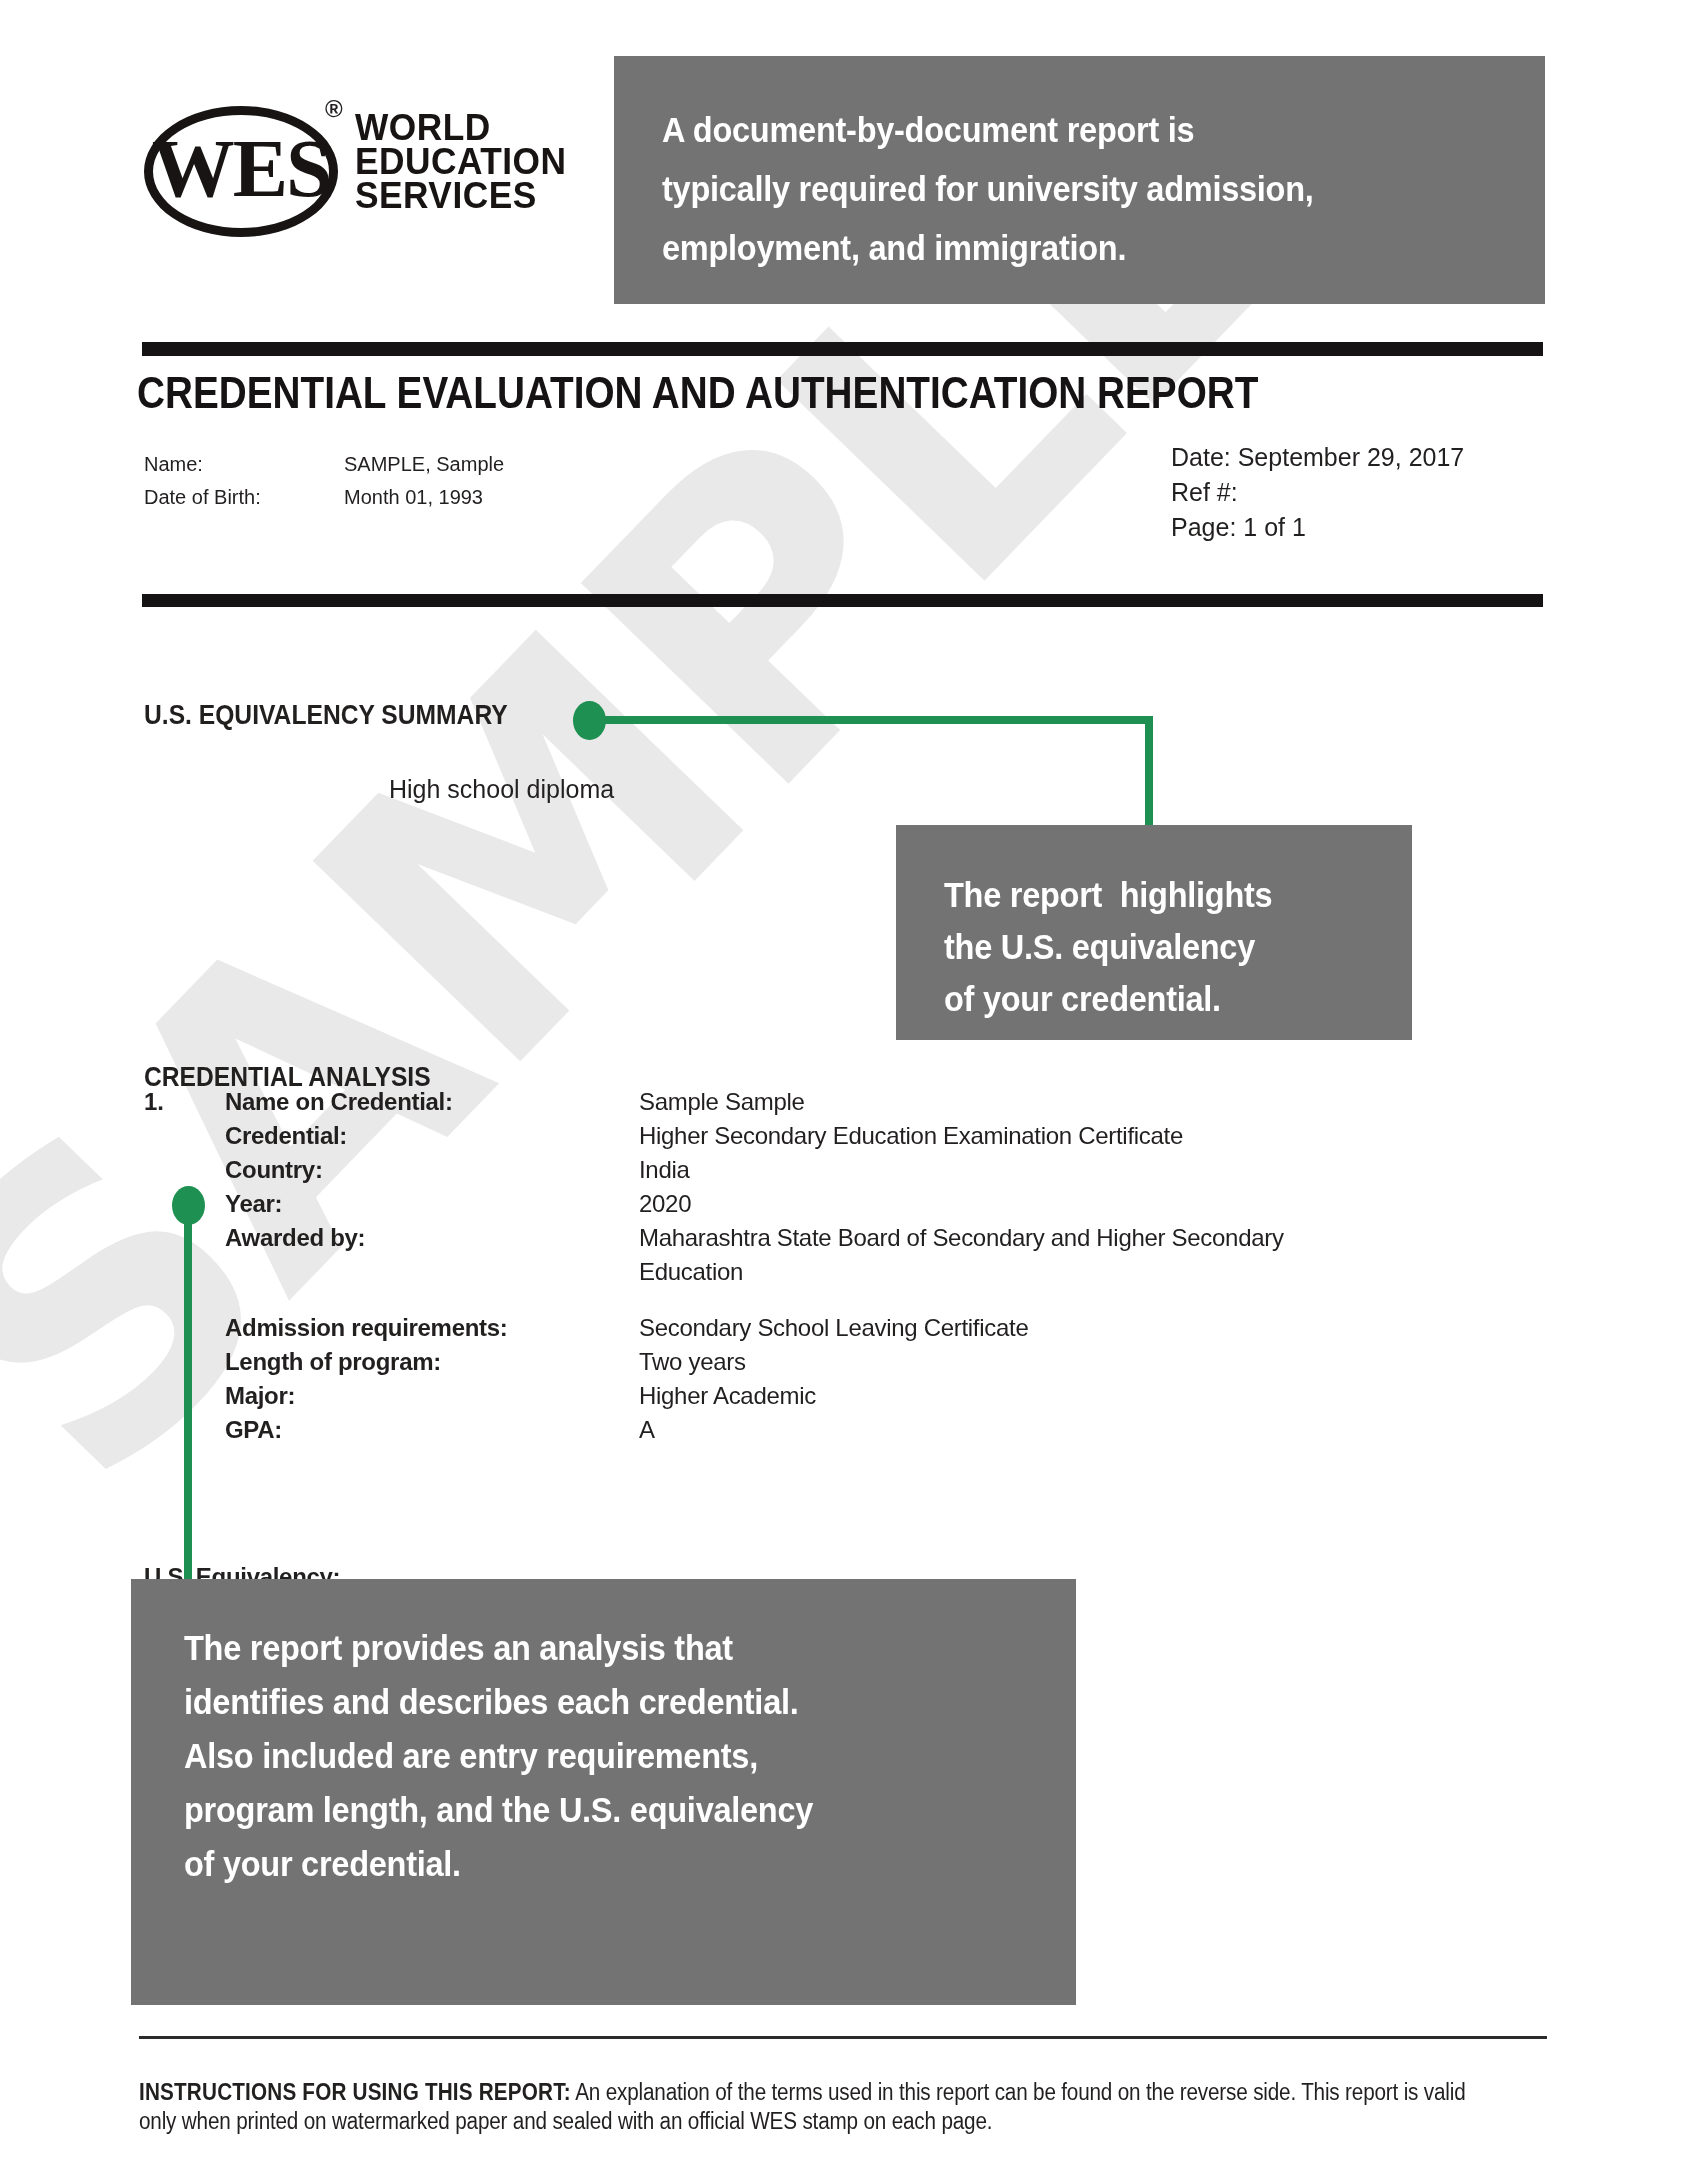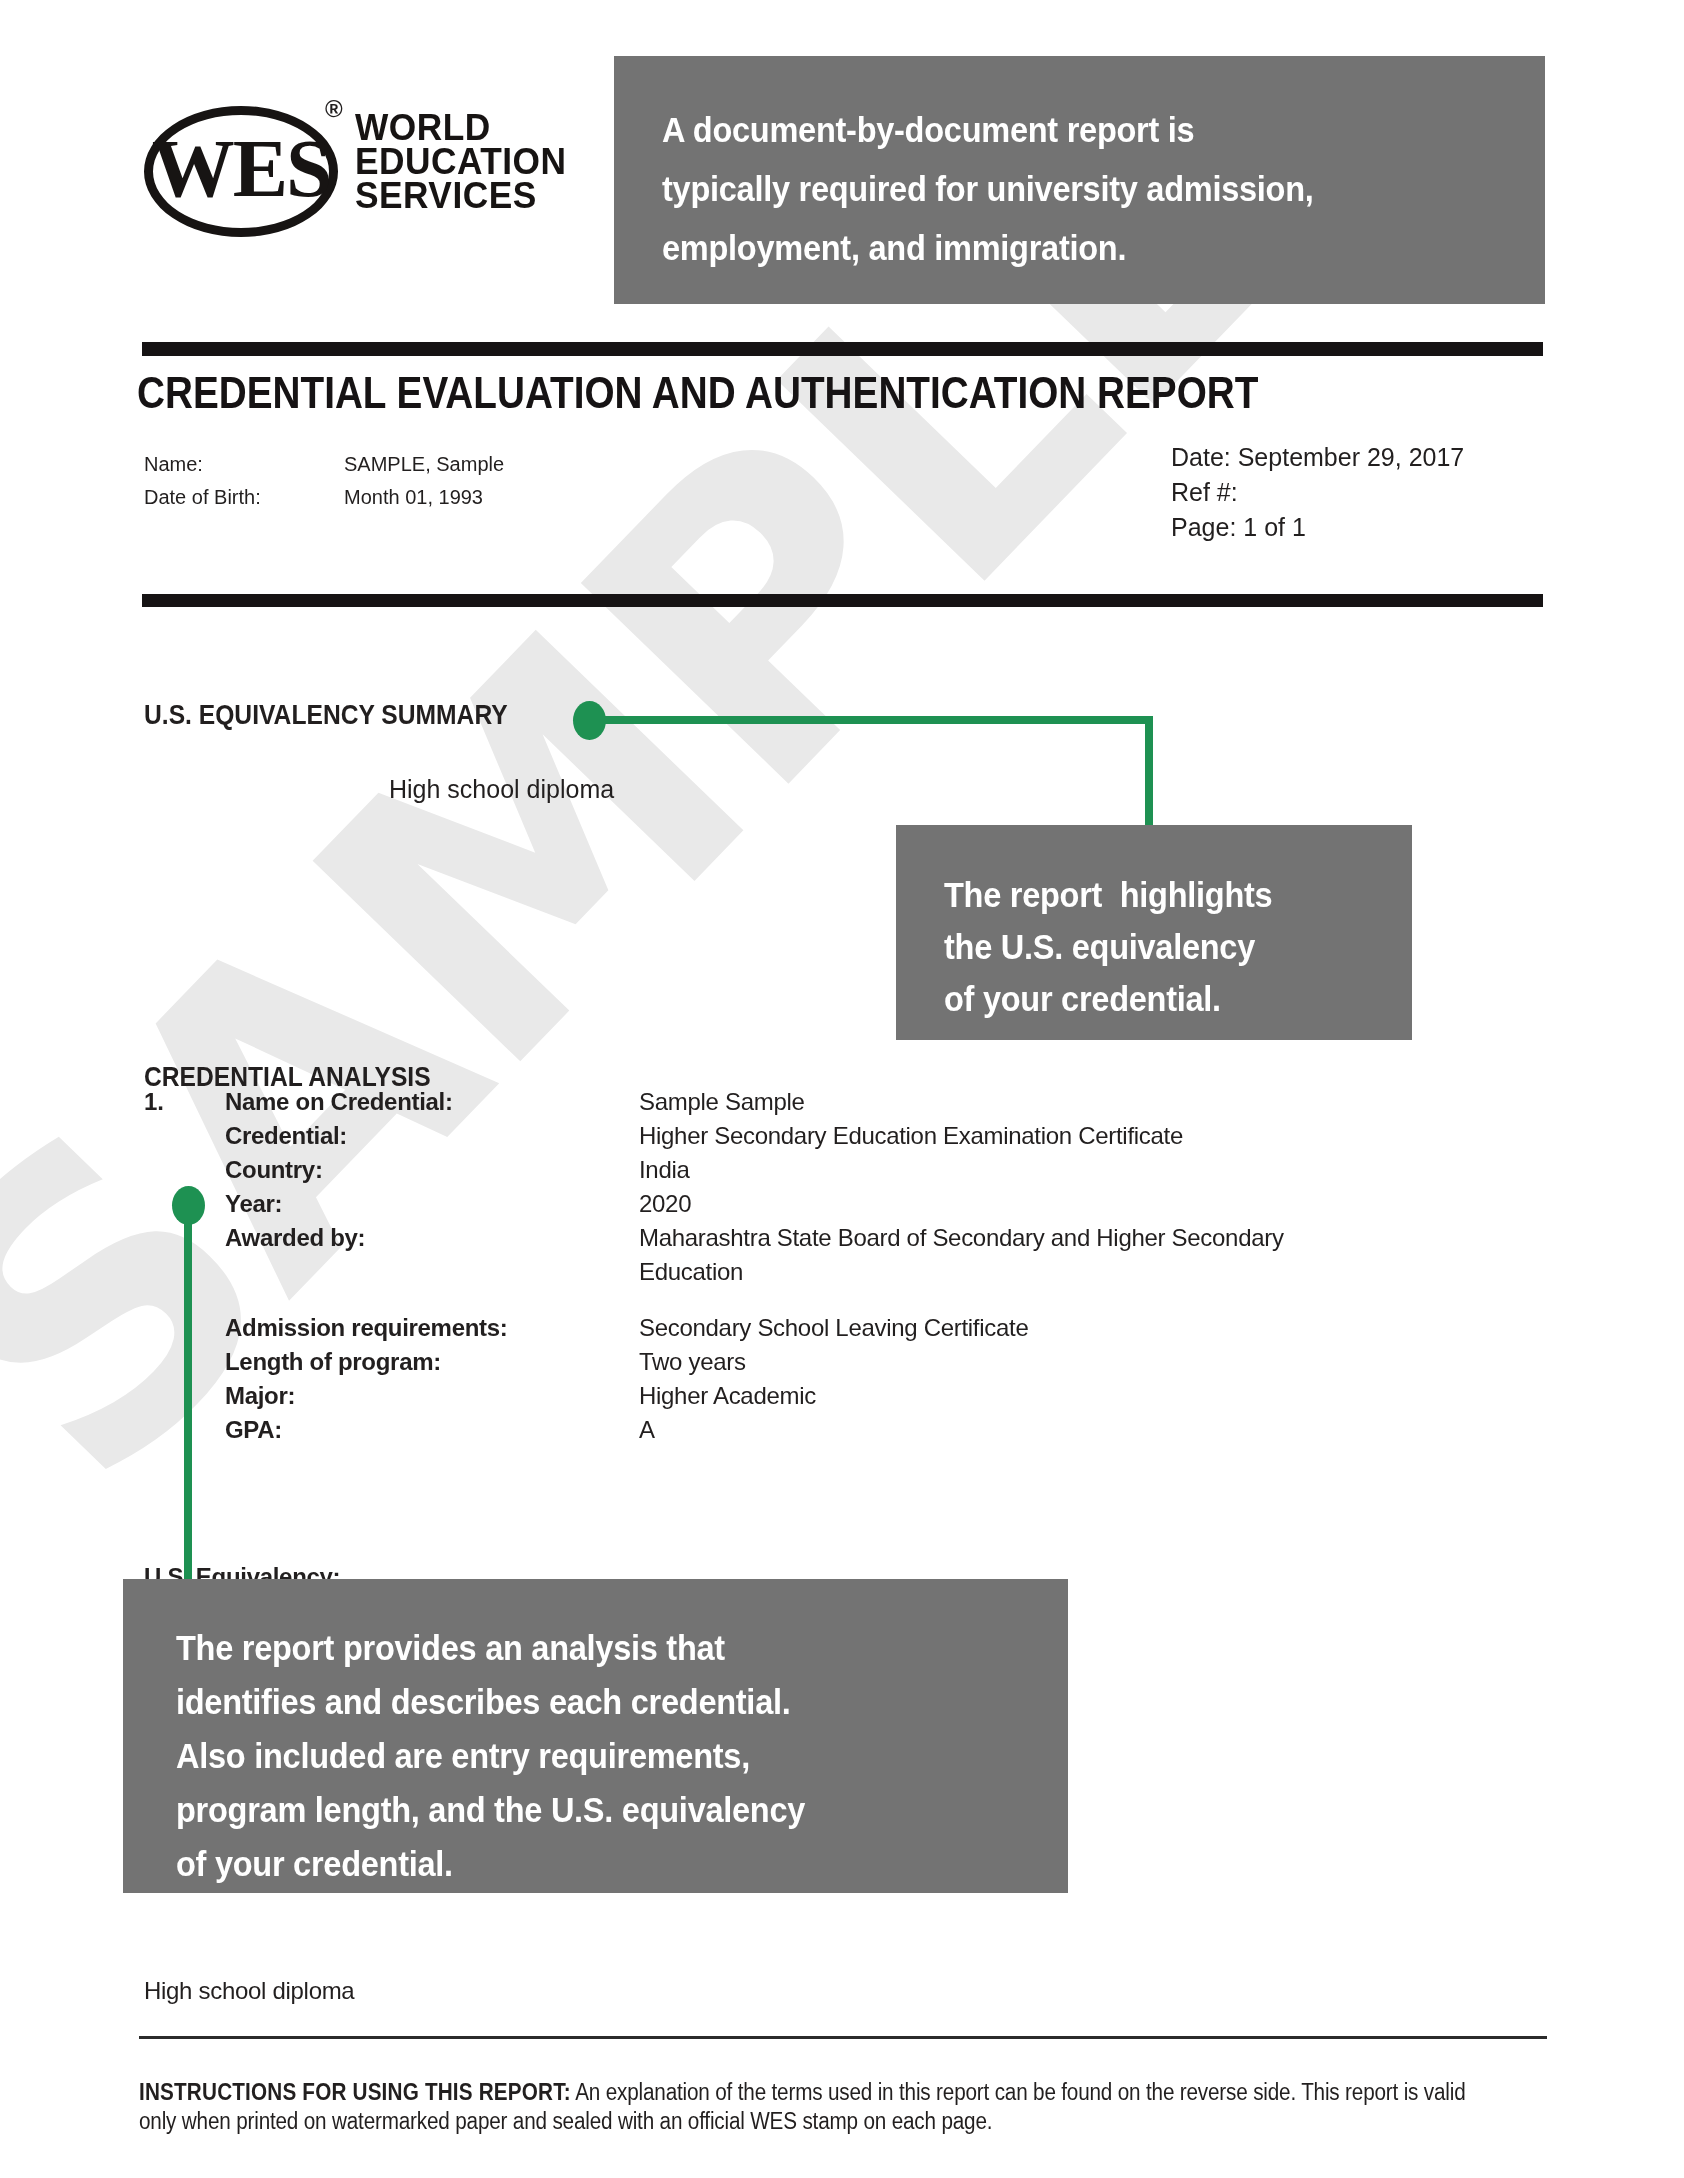--- a/index.html
+++ b/index.html
@@ -36,21 +36,21 @@
   
   .greenbox{background:#737373;}
   .gbox-text{
     color:#ffffff;font-weight:bold;font-size:35px;white-space:pre-wrap;
     transform:scaleX(0.93);transform-origin:top left;letter-spacing:-0.3px;
   }
   .gbox1{left:614px;top:56px;width:931px;height:248px;}
   .gbox1 .gbox-text{position:absolute;left:48px;top:44px;line-height:59px;}
   .gbox2{left:896px;top:825px;width:516px;height:215px;}
   .gbox2 .gbox-text{position:absolute;left:48px;top:44px;line-height:52px;}
-  .gbox3{left:123px;top:1579px;width:945px;height:314px;}
+  .gbox3{left:131px;top:1579px;width:945px;height:426px;}
   .gbox3 .gbox-text{position:absolute;left:53px;top:42px;line-height:54px;}
   .dot{background:#1e9152;border-radius:50%;width:33px;height:39px;}
   .dot1{left:573px;top:701px;}
   .dot2{left:172px;top:1186px;}
   .gline{background:#1e9152;}
   .hline1{left:592px;top:716px;width:561px;height:8px;}
   .vline1{left:1145px;top:716px;width:8px;height:109px;}
   .vline2{left:184px;top:1205px;width:8px;height:374px;}
   
   .rule{background:#161314;}

